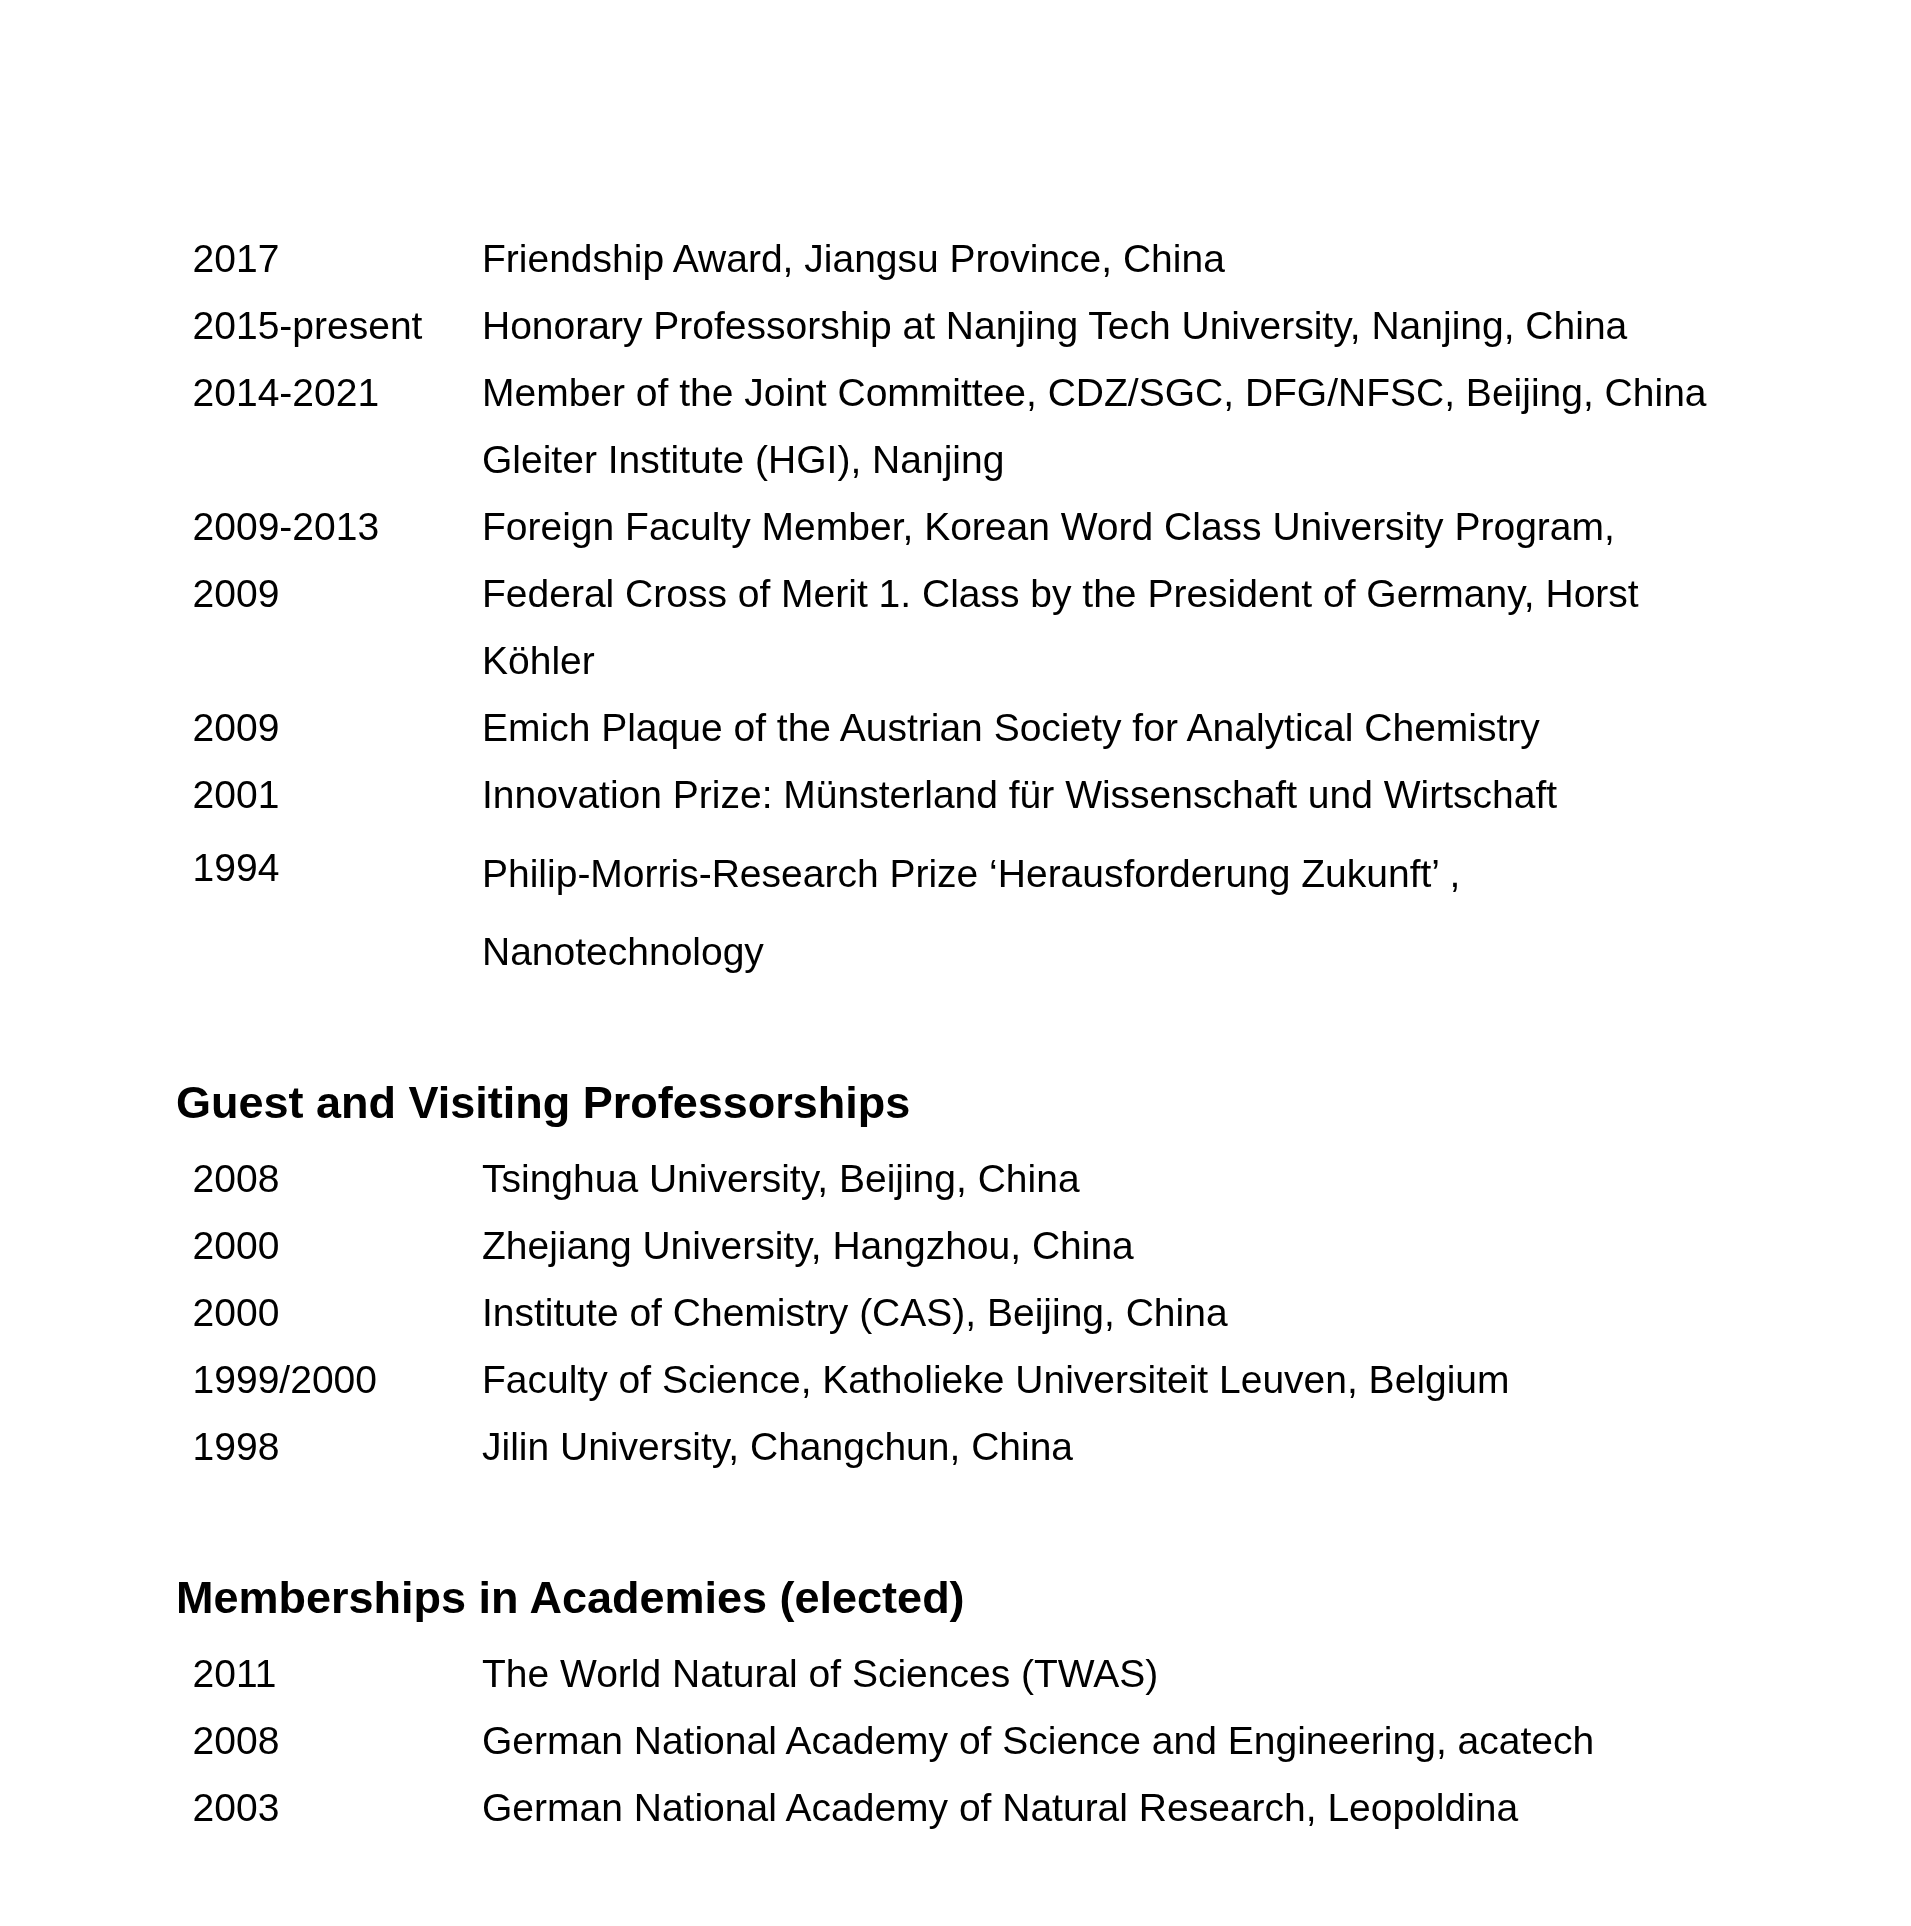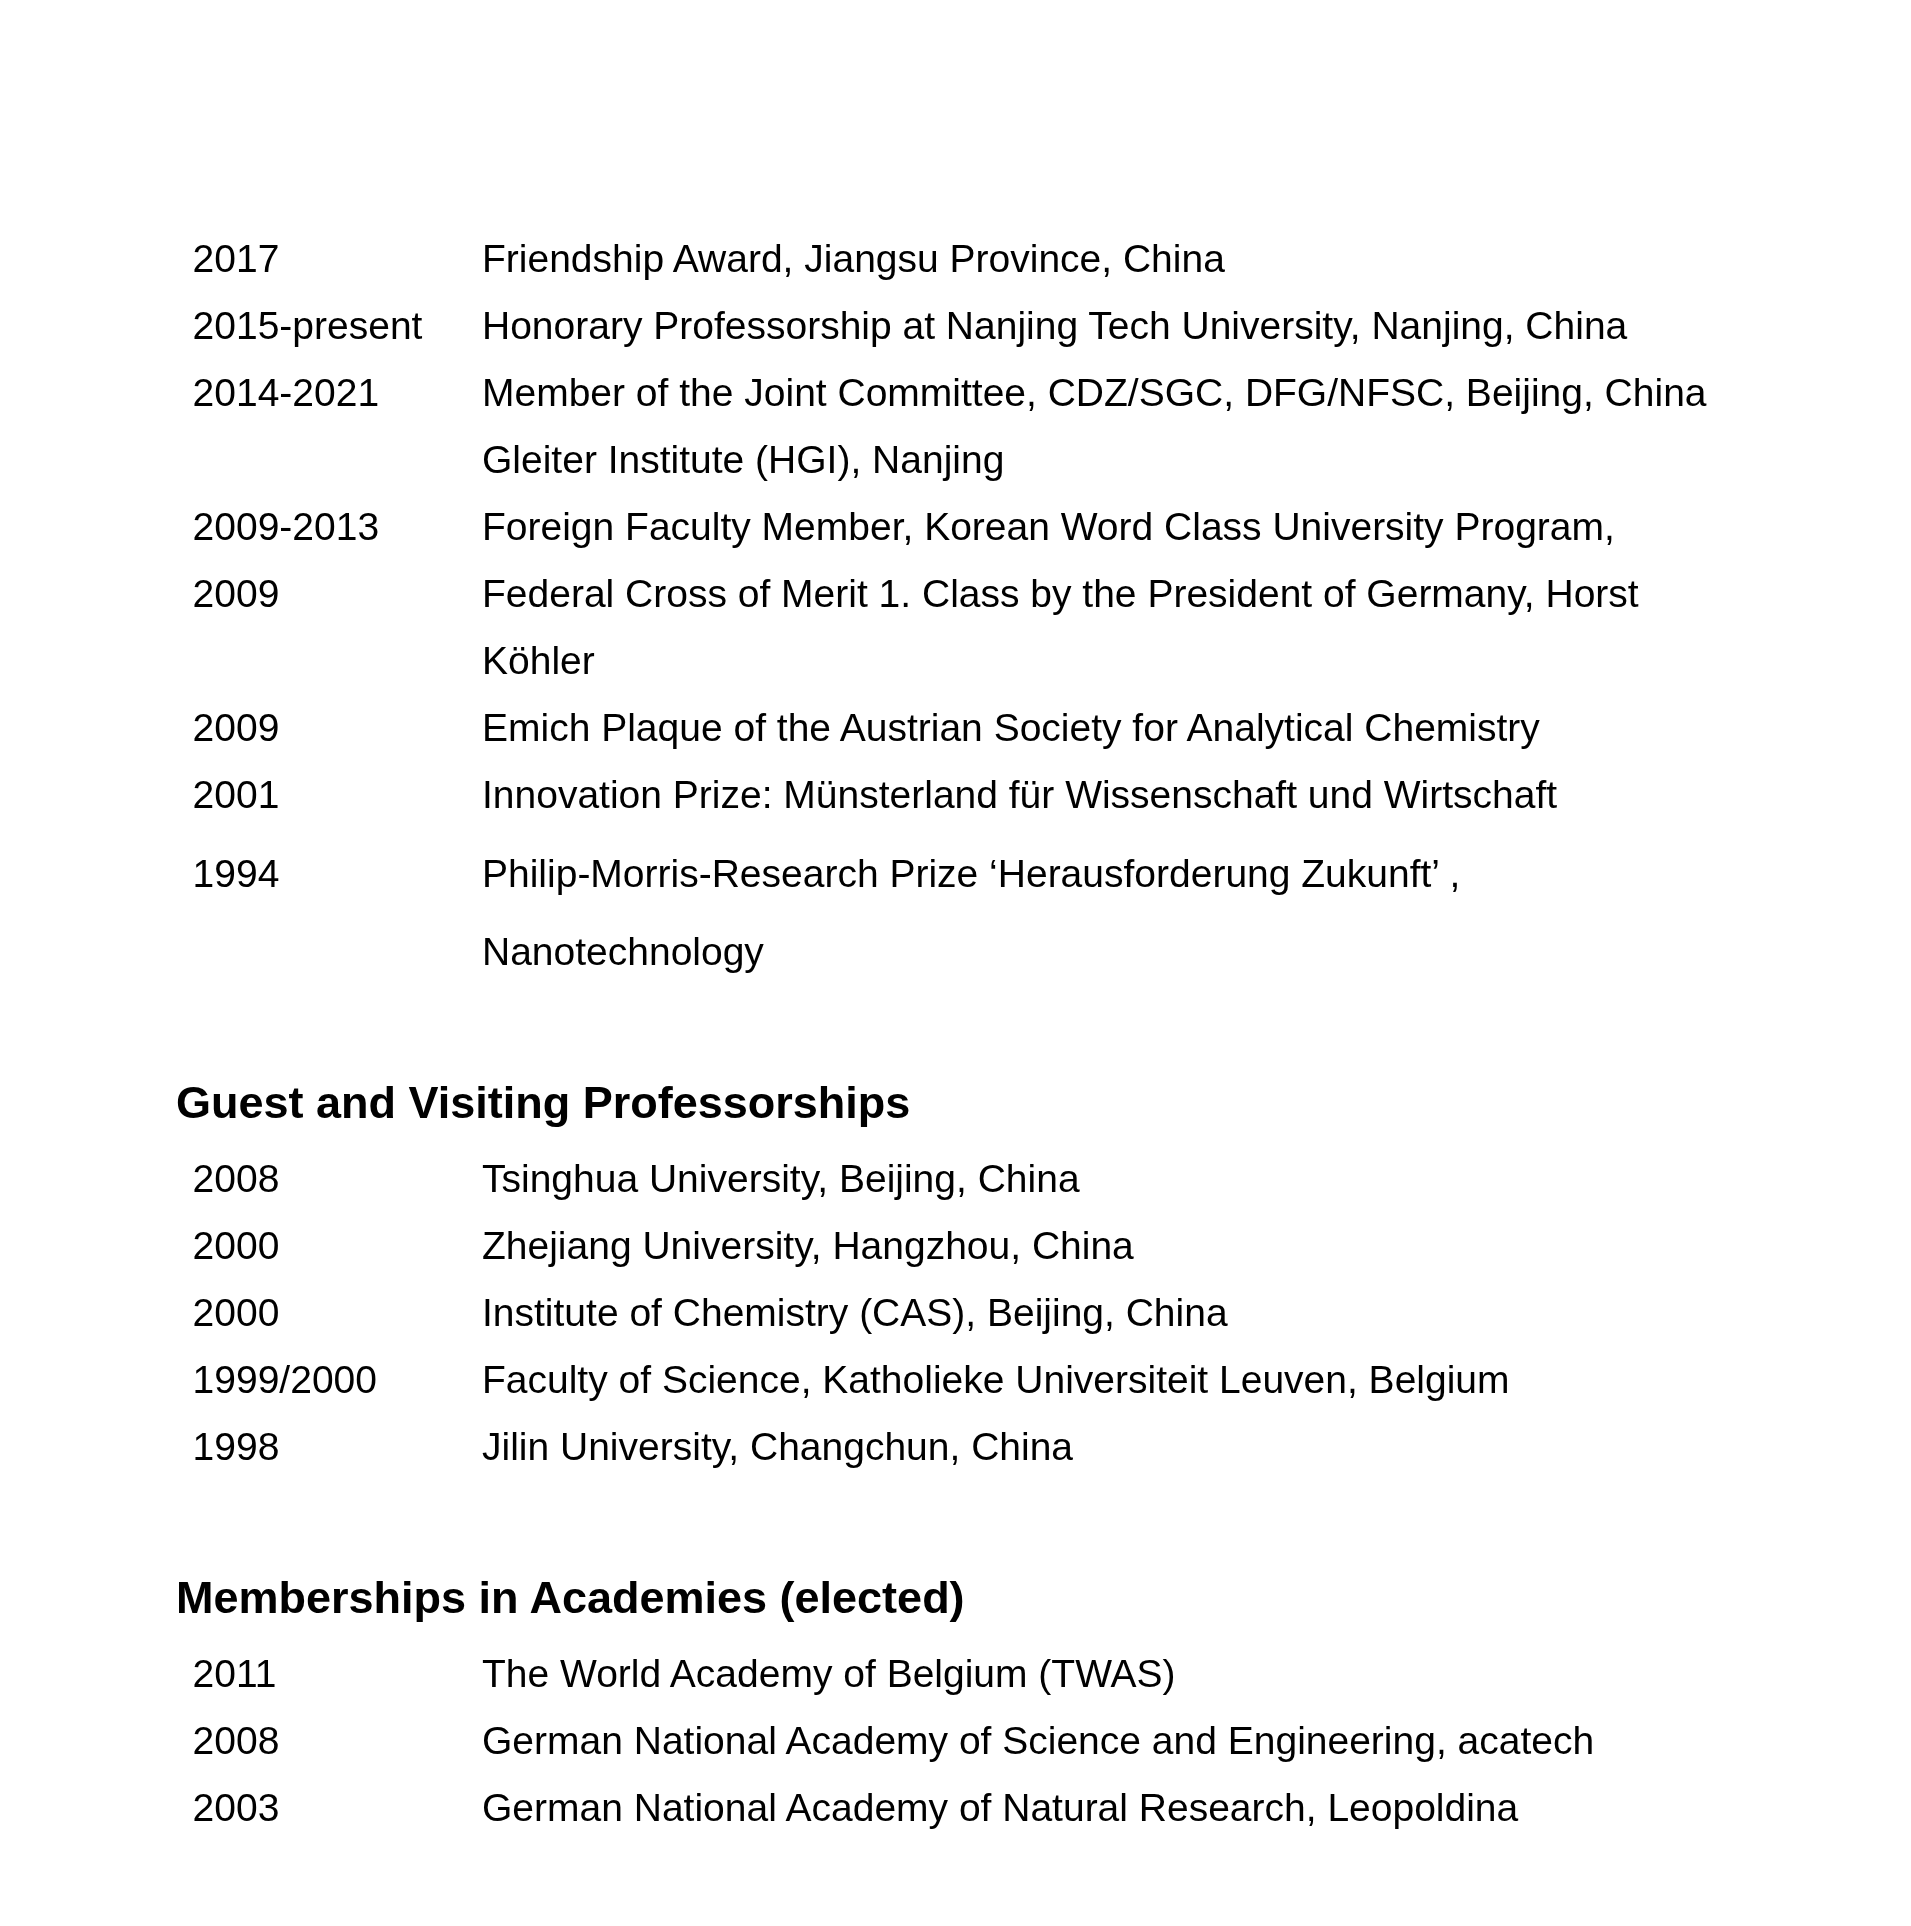--- a/index.html
+++ b/index.html
@@ -13,21 +13,21 @@
     height: 2703px;
     box-sizing: border-box;
     background: #ffffff;
     color: #000000;
     font-family: "Liberation Sans", "DejaVu Sans", sans-serif;
     padding: 225px 176px 0 176px;
     overflow: hidden;
   }
   .row {
     display: flex;
-    align-items: flex-end;
+    align-items: center;
     font-size: 39px;
     line-height: 67px;
   }
   .year {
     flex: 0 0 306px;
     box-sizing: border-box;
     padding-left: 16.6px;
     white-space: nowrap;
   }
   .desc {
@@ -122,21 +122,21 @@
       <div class="year">1998</div>
       <div class="desc">Jilin University, Changchun, China</div>
     </div>
   </section>
 
   <h2 class="heading">Memberships in Academies (elected)</h2>
 
   <section>
     <div class="row">
       <div class="year">2011</div>
-      <div class="desc">The World Academy of Belgium (TWAS)</div>
+      <div class="desc">The World Natural of Sciences (TWAS)</div>
     </div>
     <div class="row">
       <div class="year">2008</div>
       <div class="desc">German National Academy of Science and Engineering, acatech</div>
     </div>
     <div class="row">
       <div class="year">2003</div>
       <div class="desc">German National Academy of Natural Research, Leopoldina</div>
     </div>
   </section>

